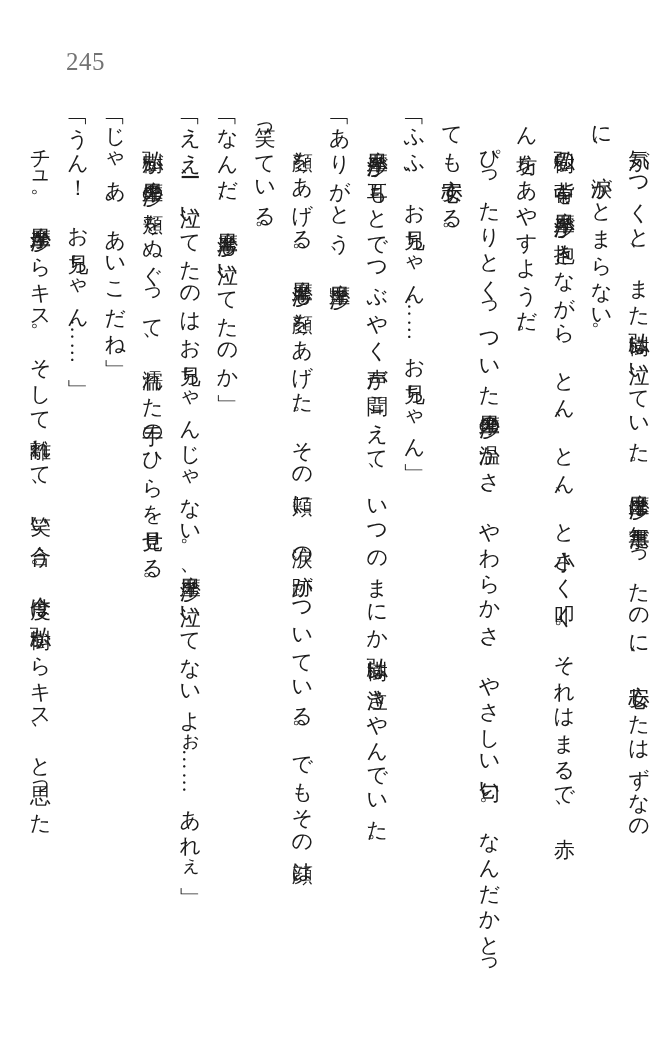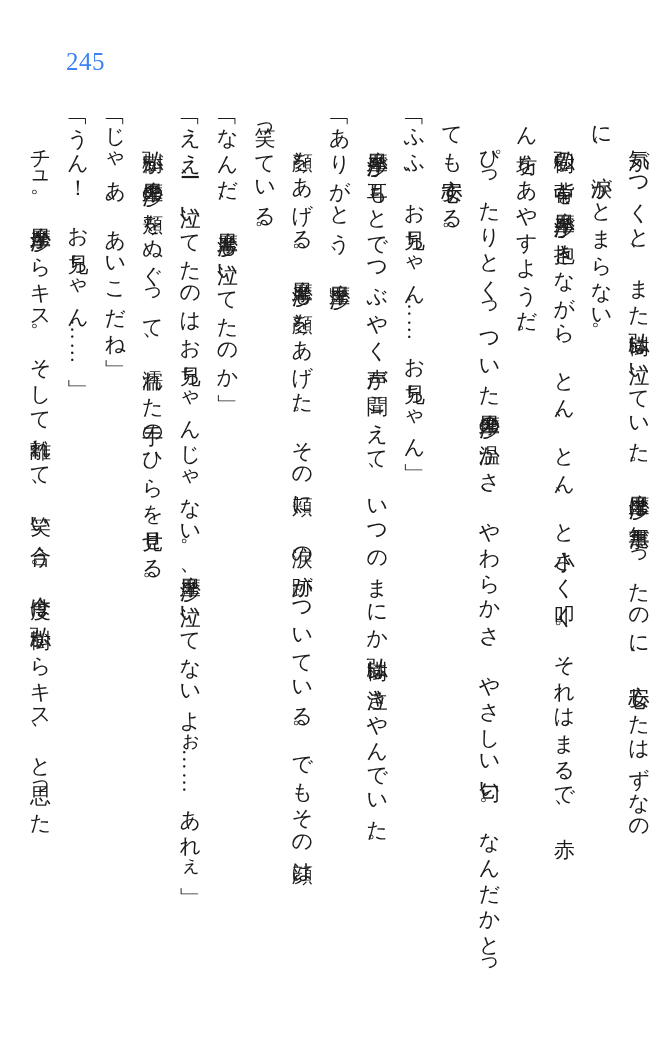--- a/index.html
+++ b/index.html
@@ -18,21 +18,21 @@
     inset: 0;
     background: #ffffff;
   }
   .page-number {
     position: absolute;
     left: 66px;
     top: 48px;
     font-family: "Liberation Serif", "DejaVu Serif", serif;
     font-size: 25px;
     letter-spacing: 0.5px;
-    color: #3b82f6;
+    color: #737373;
     text-align: center;
   }
   .text-block {
     position: absolute;
     top: 111px;
     right: 11px;
     height: 910px;
     writing-mode: vertical-rl;
     text-orientation: mixed;
     font-family: "Liberation Serif", "DejaVu Serif", serif;

